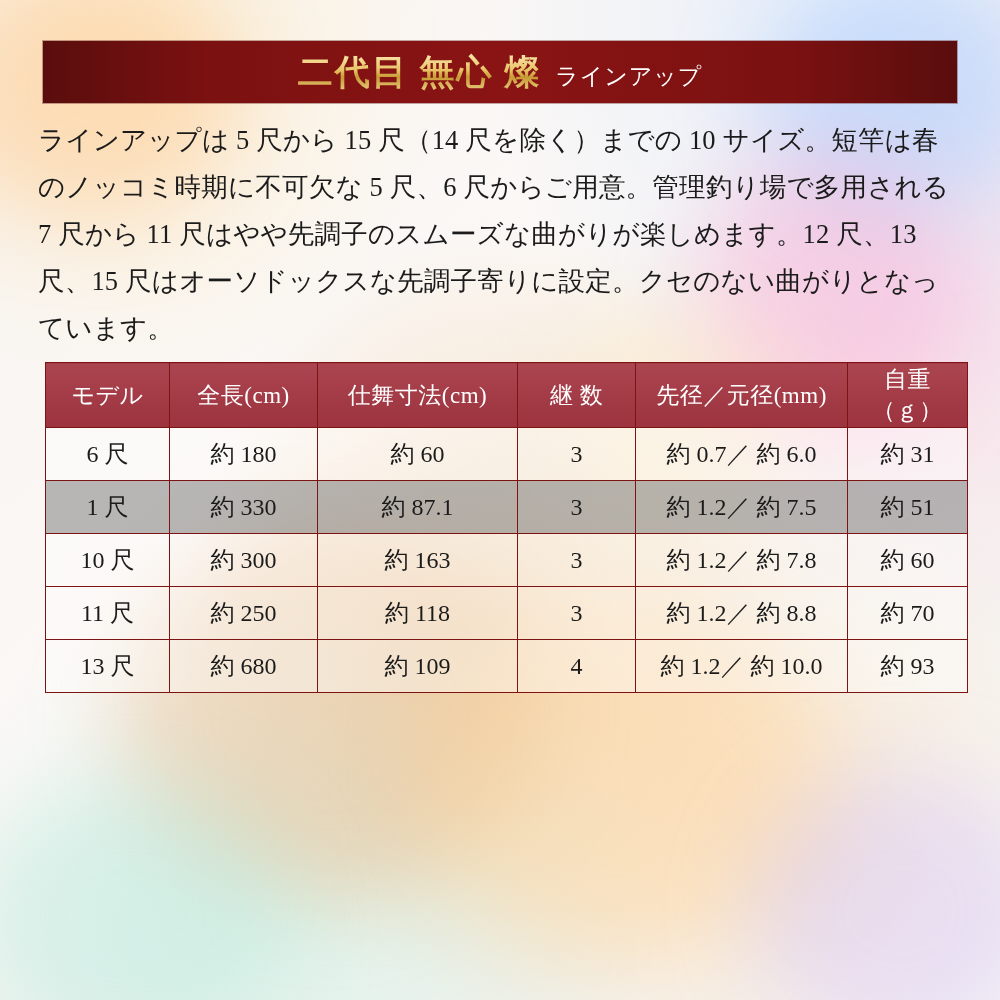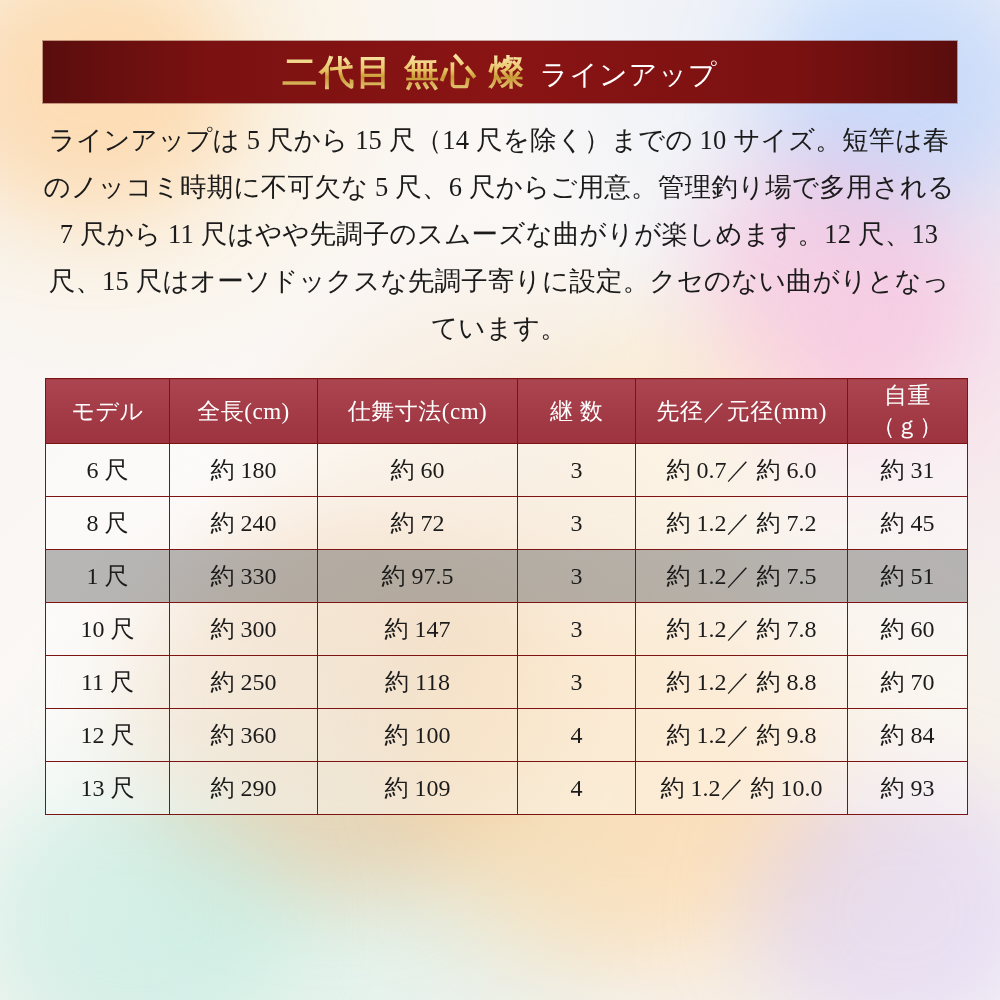--- a/index.html
+++ b/index.html
@@ -68,41 +68,41 @@
     font-size: 35px;
     font-weight: bold;
     letter-spacing: 2px;
     background: linear-gradient(180deg, #fff2c0 0%, #e8c266 45%, #c89a34 60%, #f3dc9a 100%);
     -webkit-background-clip: text;
     background-clip: text;
     color: #e3bd63;
     -webkit-text-fill-color: transparent;
   }
   .banner-sub {
-    font-size: 28px;
+    font-size: 23px;
     color: #ffffff;
     letter-spacing: 1px;
     margin-left: 14px;
     font-weight: normal;
   }
 
   
   .desc {
     margin: 14px 40px 0 38px;
     font-size: 26.5px;
     line-height: 47px;
     color: #1b1b1b;
     letter-spacing: 0.2px;
-    text-align: center;
+    text-align: left;
   }
   .desc p { margin: 0; }
 
   
   .table-wrap {
-    margin: 26px 40px 0 38px;
+    margin: 10px 40px 0 38px;
     padding-left: 7px;
   }
   table {
     width: 922px;
     border-collapse: collapse;
     table-layout: fixed;
     font-size: 24px;
     color: #1b1b1b;
   }
   table, th, td {
@@ -181,63 +181,47 @@
         </thead>
         <tbody id="spec-table-body">
             <tr>
               <td>6 尺</td>
               <td>約 180</td>
               <td>約 60</td>
               <td>3</td>
               <td>約 0.7／ 約 6.0</td>
               <td>約 31</td>
             </tr>
-            <tr>
-              <td>8 尺</td>
-              <td>約 240</td>
-              <td>約 72</td>
-              <td>3</td>
-              <td>約 1.2／ 約 7.2</td>
-              <td>約 45</td>
-            </tr>
             <tr class="highlight">
               <td>1 尺</td>
               <td>約 330</td>
-              <td>約 97.5</td>
+              <td>約 87.1</td>
               <td>3</td>
               <td>約 1.2／ 約 7.5</td>
               <td>約 51</td>
             </tr>
             <tr>
               <td>10 尺</td>
               <td>約 300</td>
-              <td>約 147</td>
+              <td>約 163</td>
               <td>3</td>
               <td>約 1.2／ 約 7.8</td>
               <td>約 60</td>
             </tr>
             <tr>
               <td>11 尺</td>
               <td>約 250</td>
               <td>約 118</td>
               <td>3</td>
               <td>約 1.2／ 約 8.8</td>
               <td>約 70</td>
             </tr>
             <tr>
-              <td>12 尺</td>
-              <td>約 360</td>
-              <td>約 100</td>
-              <td>4</td>
-              <td>約 1.2／ 約 9.8</td>
-              <td>約 84</td>
-            </tr>
-            <tr>
               <td>13 尺</td>
-              <td>約 290</td>
+              <td>約 680</td>
               <td>約 109</td>
               <td>4</td>
               <td>約 1.2／ 約 10.0</td>
               <td>約 93</td>
             </tr>
           </tbody>
       </table>
     </div>
 
   </div>

